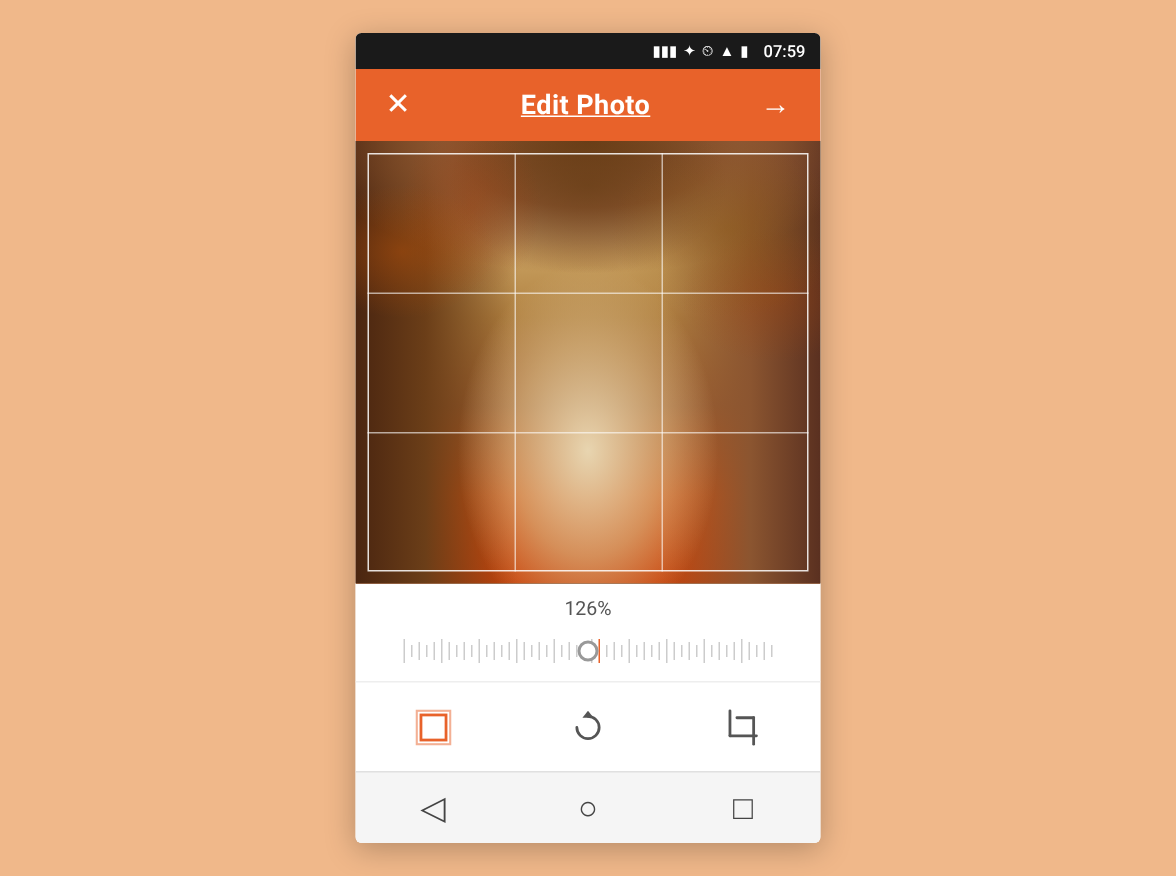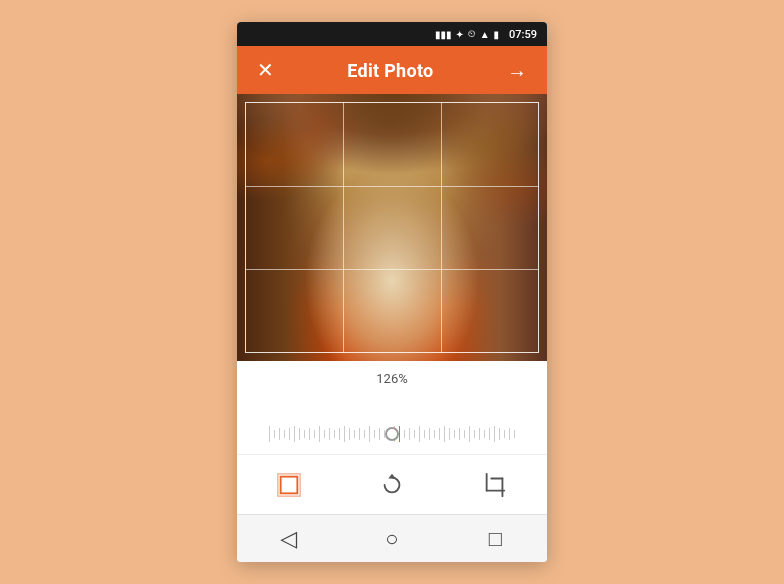--- a/index.html
+++ b/index.html
@@ -62,20 +62,21 @@
       align-items: center;
       justify-content: space-between;
       padding: 0 16px;
     }
 
     .app-bar .title {
       color: #fff;
       font-size: 18px;
       font-weight: 700;
       letter-spacing: 0.3px;
+      text-decoration: underline;
     }
 
     .app-bar .icon-btn {
       color: #fff;
       font-size: 20px;
       cursor: pointer;
       background: none;
       border: none;
       padding: 4px;
       line-height: 1;
@@ -174,21 +175,20 @@
       background: rgba(255,255,255,0.6);
     }
 
     
     .slider-area {
       background: #fff;
       padding: 10px 18px 6px;
       display: flex;
       flex-direction: column;
       align-items: center;
-      gap: 28px;
     }
 
     .zoom-label {
       font-size: 13px;
       color: #555;
       margin-bottom: 6px;
     }
 
     .slider-track-container {
       width: 100%;

